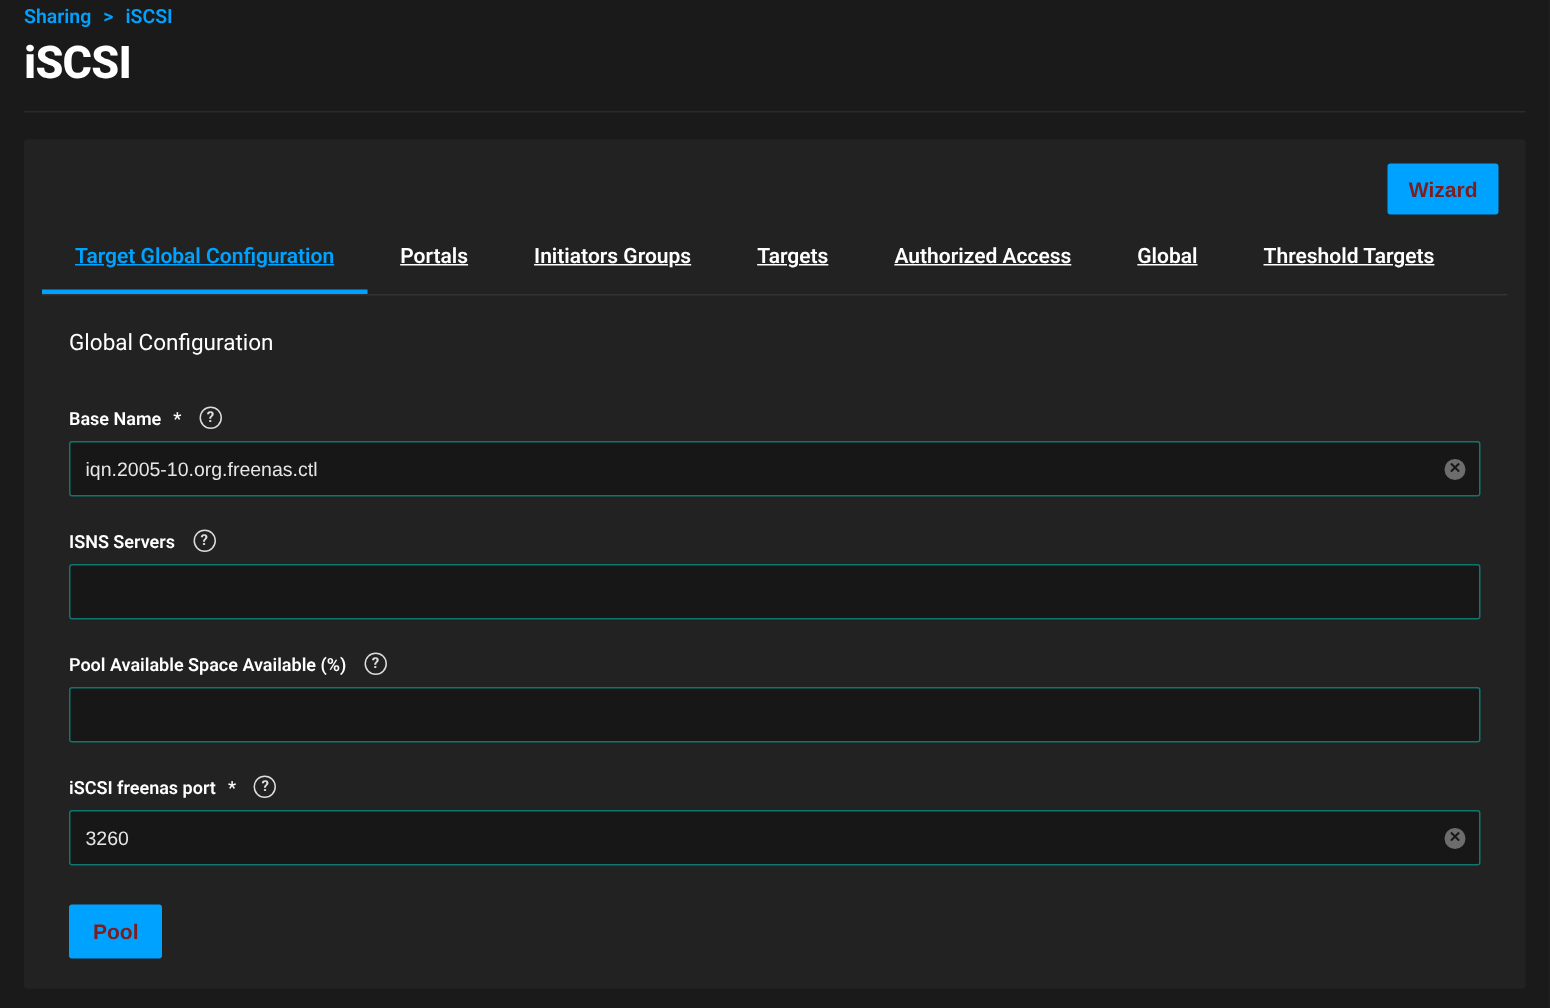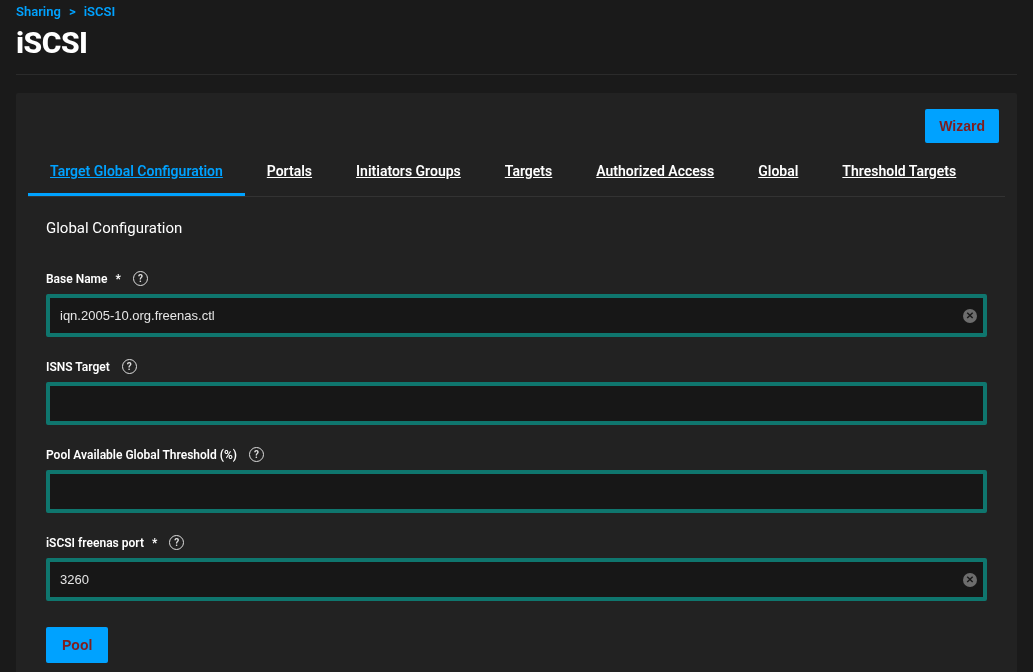--- a/index.html
+++ b/index.html
@@ -111,21 +111,21 @@
     font-weight: 700;
     color: #ddd;
     cursor: pointer;
   }
   .input-wrap {
     position: relative;
   }
   .input {
     width: 100%;
     background: #171717;
-    border: 4px solid #0f766e;
+    border: 1px solid #0f766e;
     color: #e6e6e6;
     padding: 10px 36px 10px 10px;
     font-size: 13px;
     border-radius: 2px;
     outline: none;
   }
   .clear-icon {
     position: absolute;
     right: 10px;
     top: 50%;
@@ -187,31 +187,31 @@
           <span class="help-icon">?</span>
         </div>
         <div class="input-wrap">
           <input class="input" type="text" value="iqn.2005-10.org.freenas.ctl" style="">
           <span class="clear-icon">✕</span>
         </div>
       </div>
 
       <div class="field">
         <div class="label-row">
-          <span>ISNS Target</span>
+          <span>ISNS Servers</span>
           <span class="help-icon">?</span>
         </div>
         <div class="input-wrap">
           <input class="input" type="text" value="" style="">
         </div>
       </div>
 
       <div class="field">
         <div class="label-row">
-          <span>Pool Available Global Threshold (%)</span>
+          <span>Pool Available Space Available (%)</span>
           <span class="help-icon">?</span>
         </div>
         <div class="input-wrap">
           <input class="input" type="text" value="" style="">
         </div>
       </div>
 
       <div class="field">
         <div class="label-row">
           <span>iSCSI freenas port</span>

